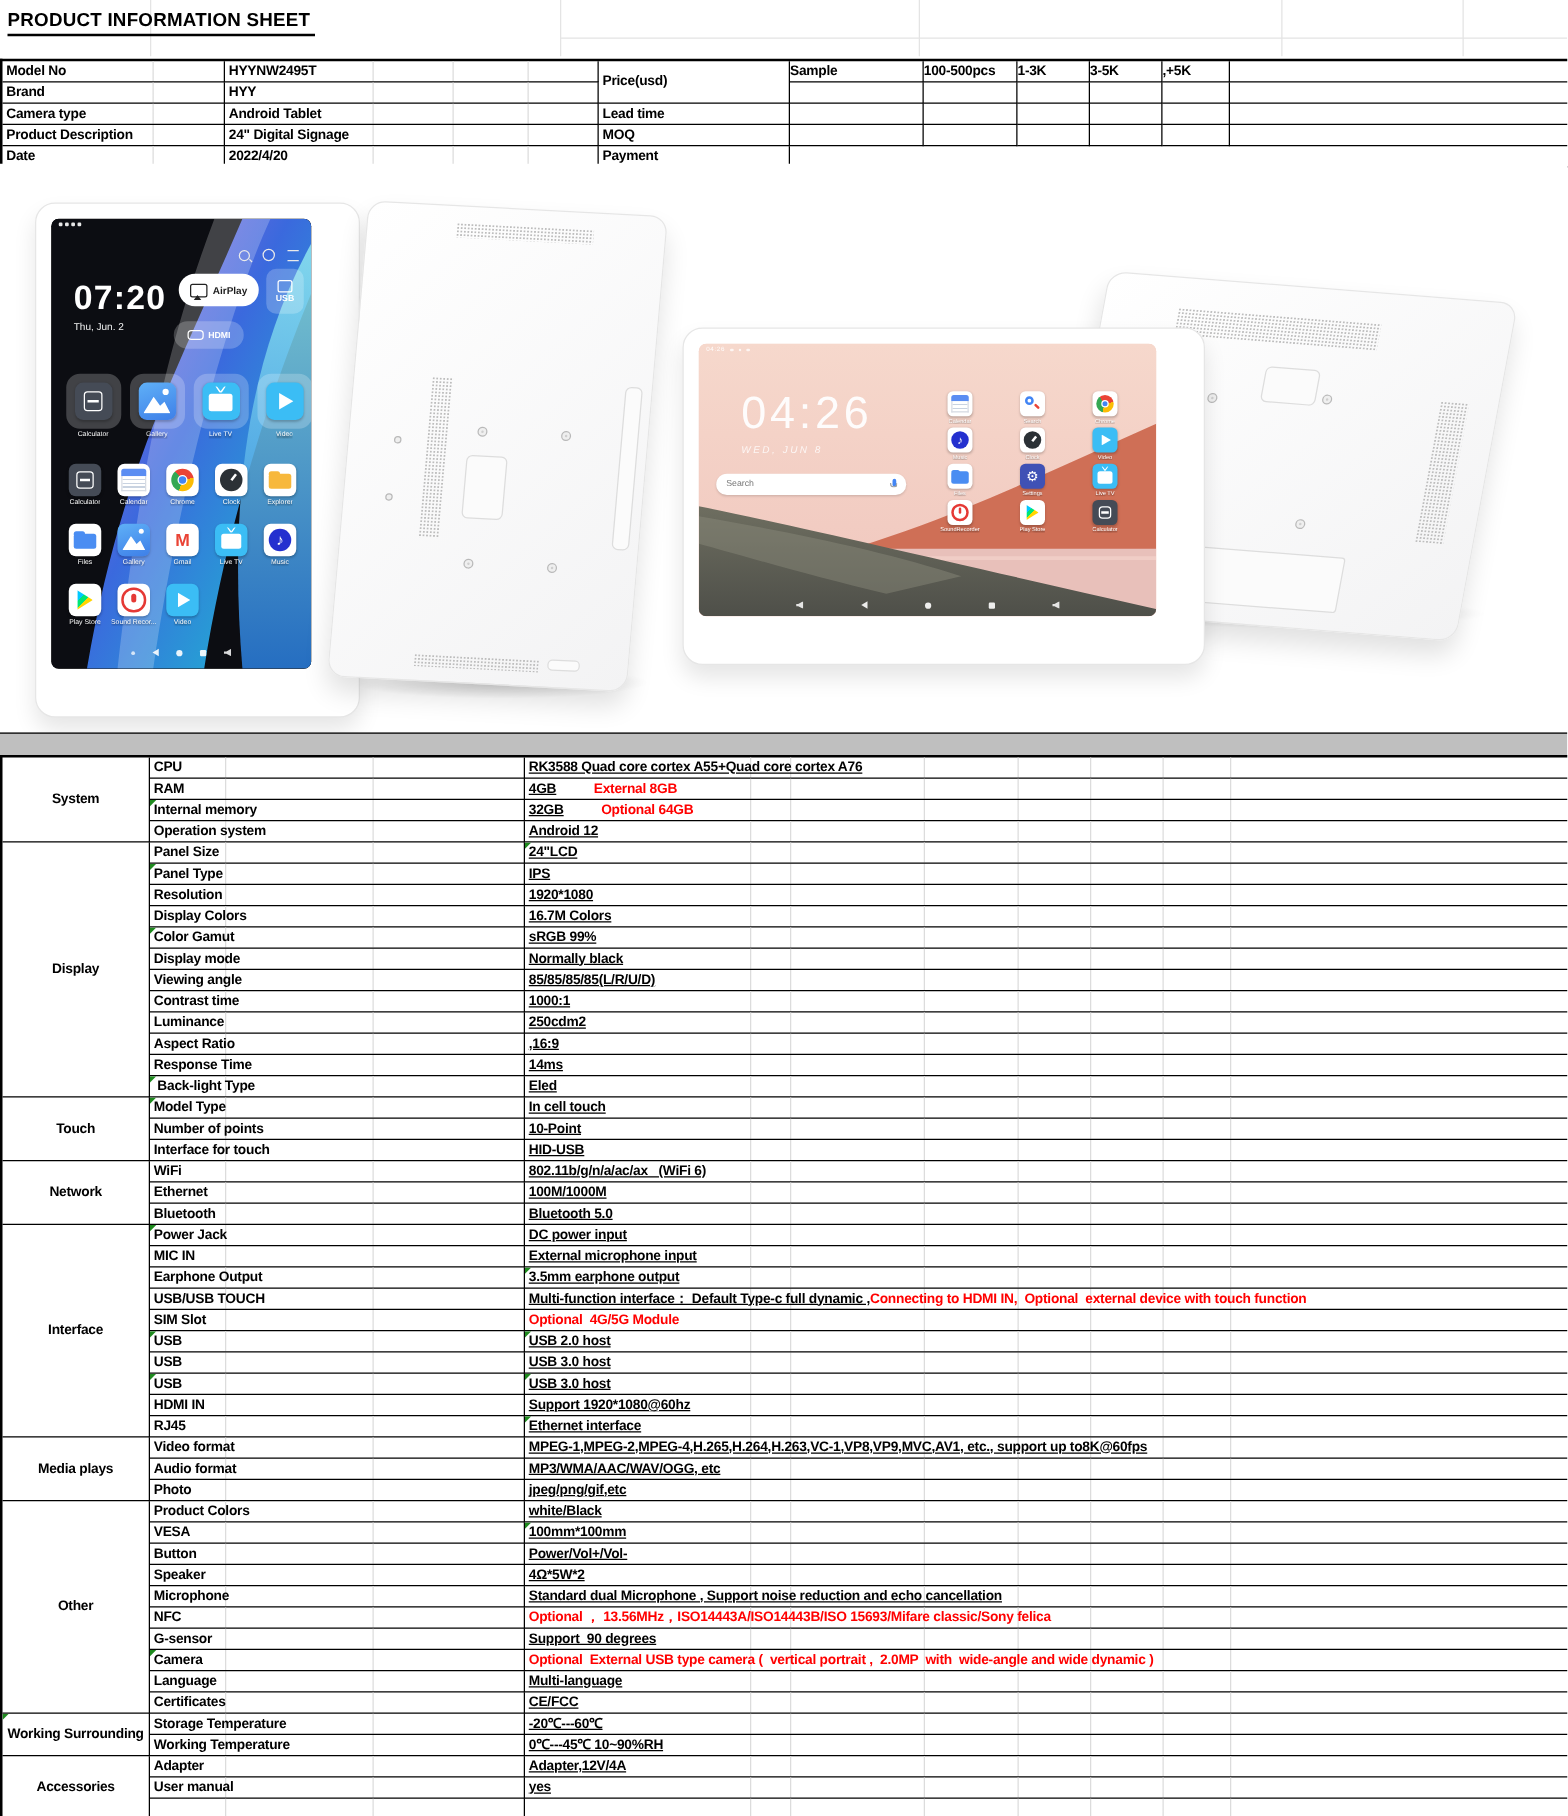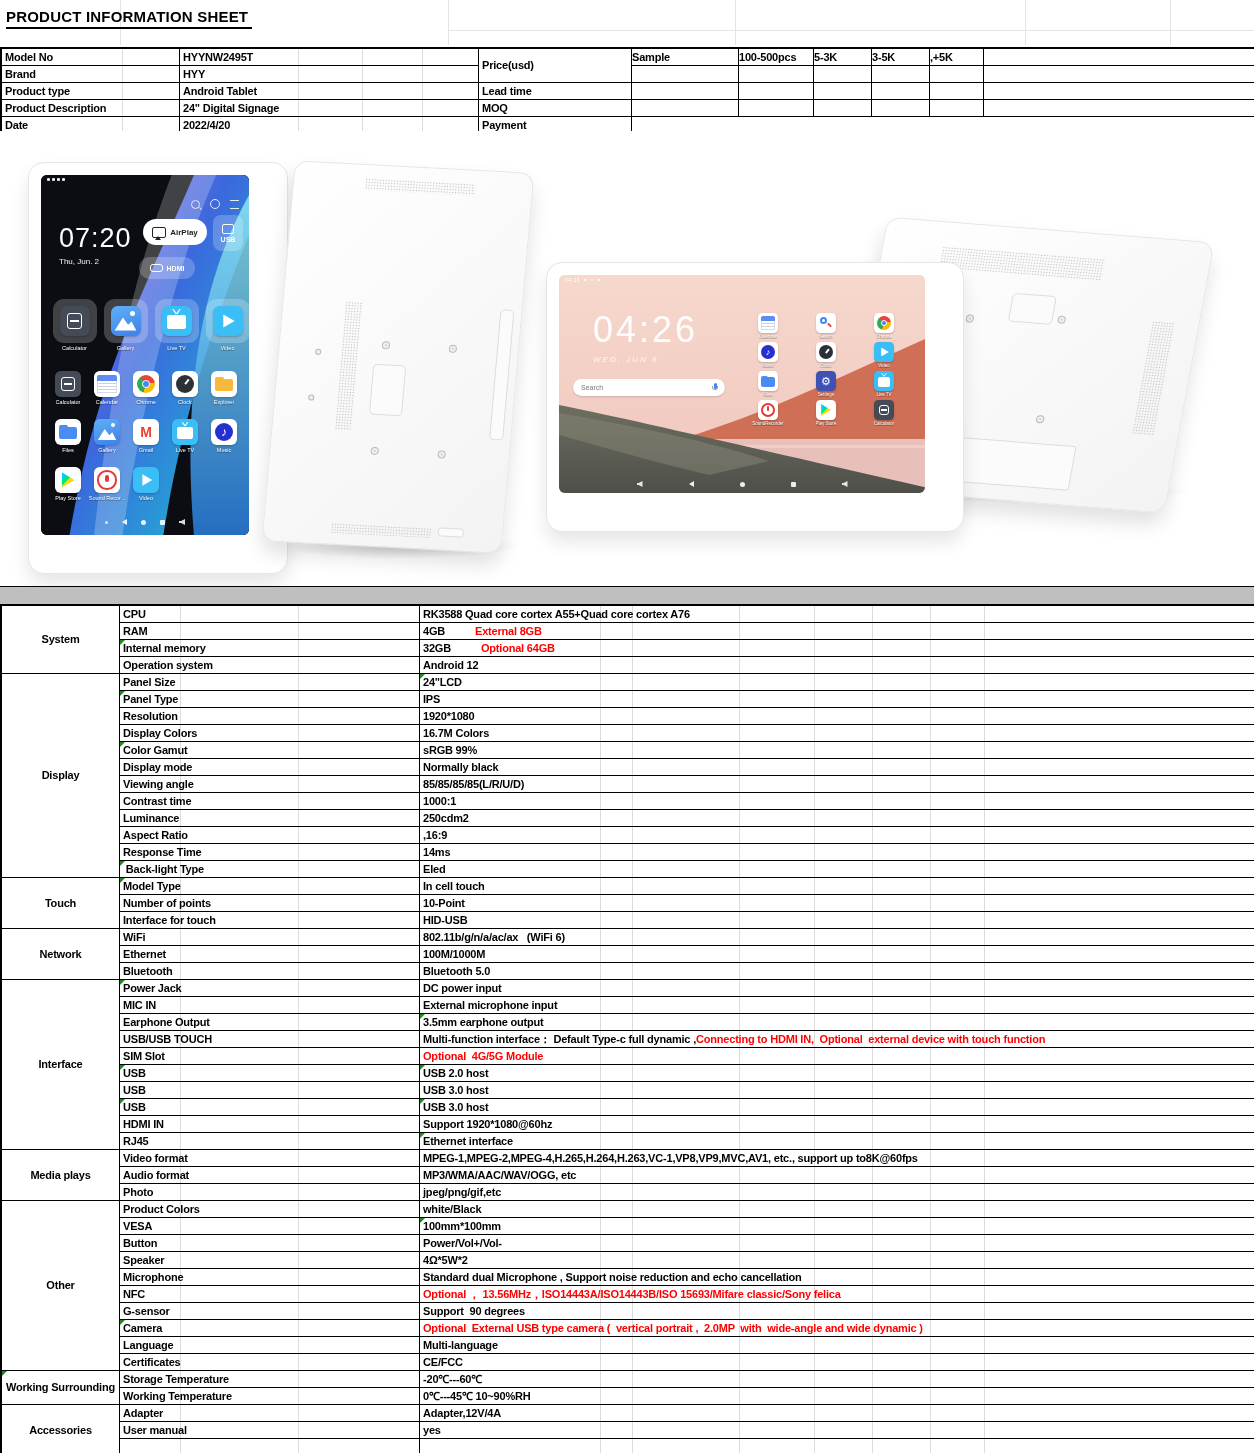--- a/index.html
+++ b/index.html
@@ -61,21 +61,21 @@
   #t1{left:28px;top:31px;width:234px;height:386px;}
   #t1 .scr{width:208px;height:360px;}
   .sb{position:absolute;top:3px;left:6px;display:flex;gap:2px;}
   .sb i{width:3px;height:3px;background:#fff;opacity:.9;border-radius:1px;display:block;}
   .tico{position:absolute;top:24px;right:10px;display:flex;gap:10px;align-items:center;}
   .tico .circ{width:7px;height:7px;border:1.3px solid #eaeaea;border-radius:50%;display:block;position:relative;}
   .tico .circ::after{content:"";position:absolute;right:-3px;bottom:-2px;width:3px;height:1.3px;background:#eaeaea;transform:rotate(45deg);}
   .tico .gear{width:8px;height:8px;border:1.3px solid #eaeaea;border-radius:50%;display:block;}
   .tico .menu{width:9px;height:7px;border-top:1.3px solid #eaeaea;border-bottom:1.3px solid #eaeaea;display:block;}
   .clk1{position:absolute;left:18px;top:48px;color:#fff;}
-  .clk1 .time{font-size:27px;font-weight:normal;letter-spacing:1px;}
+  .clk1 .time{font-size:27px;font-weight:bold;letter-spacing:1px;}
   .clk1 .date{font-size:8px;margin-top:3px;opacity:.95;}
   .pill{position:absolute;display:flex;align-items:center;gap:4px;justify-content:center;}
   .airplay{top:44px;right:42px;width:64px;height:26px;border-radius:13px;background:#fff;color:#1c1c1c;font-size:8px;font-weight:bold;}
   .ap-ic{width:12px;height:9px;border:1.4px solid #222;border-radius:2px;position:relative;display:block;}
   .ap-ic::after{content:"";position:absolute;left:2px;bottom:-3px;border-left:3px solid transparent;border-right:3px solid transparent;border-bottom:4px solid #222;}
   .usbtile{top:40px;right:6px;width:30px;height:36px;border-radius:8px;background:rgba(255,255,255,.22);
            flex-direction:column;gap:2px;color:#fff;font-size:7px;font-weight:bold;}
   .usb-ic{width:10px;height:8px;border:1.2px solid #fff;border-radius:2px;display:block;}
   .hdmi{top:82px;right:54px;width:56px;height:22px;border-radius:11px;background:rgba(255,255,255,.22);color:#fff;font-size:7px;font-weight:bold;}
   .hdmi-ic{width:11px;height:6px;border:1.2px solid #fff;border-radius:3px;display:block;}
@@ -160,21 +160,21 @@
   .mic{width:6px;height:9px;margin-right:7px;position:relative;display:block;}
   .mic::before{content:"";position:absolute;left:1.5px;top:0;width:3px;height:5.5px;border-radius:2px;background:#4285f4;}
   .mic::after{content:"";position:absolute;left:0;top:3px;width:6px;height:4px;border:1px solid #9aa0a6;border-top:none;border-radius:0 0 4px 4px;box-sizing:border-box;}
   #t3grid{position:absolute;left:180px;top:38px;display:grid;grid-template-columns:repeat(3,58px);grid-auto-rows:29px;}
   #t3grid .icw{width:58px;}
   #t3 .iclbl{font-size:4.5px;margin-top:1px;}
   #t3 .nav{bottom:6px;gap:46px;}
   
   #t4{left:862px;top:97px;width:326px;height:272px;transform:rotate(4.5deg) skewX(-6deg);z-index:1;}
   
-  .bk{color:#000;}
+  .bk{color:#000;text-decoration:underline;}
 </style>
 </head>
 <body>
 
 <div id="sheet">
 
   <div class="gl" style="left:120px;top:0;width:1px;height:45px;"></div>
   <div class="gl" style="left:448px;top:0;width:1px;height:45px;"></div>
   <div class="gl" style="left:735px;top:0;width:1px;height:45px;"></div>
   <div class="gl" style="left:1025px;top:0;width:1px;height:45px;"></div>
@@ -196,37 +196,37 @@
           <col style="width:54px">
           <col style="width:272px">
       </colgroup>
       <tbody>
           <tr>
         <td class="fl1">Model No</td>
         <td class="fl2">HYYNW2495T</td>
         <td rowspan="2">Price(usd)</td>
         <td class="tier">Sample</td>
         <td class="tier">100-500pcs</td>
-        <td class="tier">5-3K</td>
+        <td class="tier">1-3K</td>
         <td class="tier">3-5K</td>
         <td class="tier">,+5K</td>
         <td></td>
       </tr>
       <tr>
         <td class="fl1">Brand</td>
         <td class="fl2">HYY</td>
         <td></td>
         <td></td>
         <td></td>
         <td></td>
         <td></td>
         <td></td>
       </tr>
       <tr>
-        <td class="fl1">Product type</td>
+        <td class="fl1">Camera type</td>
         <td class="fl2">Android Tablet</td>
         <td>Lead time</td>
         <td></td>
         <td></td>
         <td></td>
         <td></td>
         <td></td>
         <td></td>
       </tr>
       <tr>

